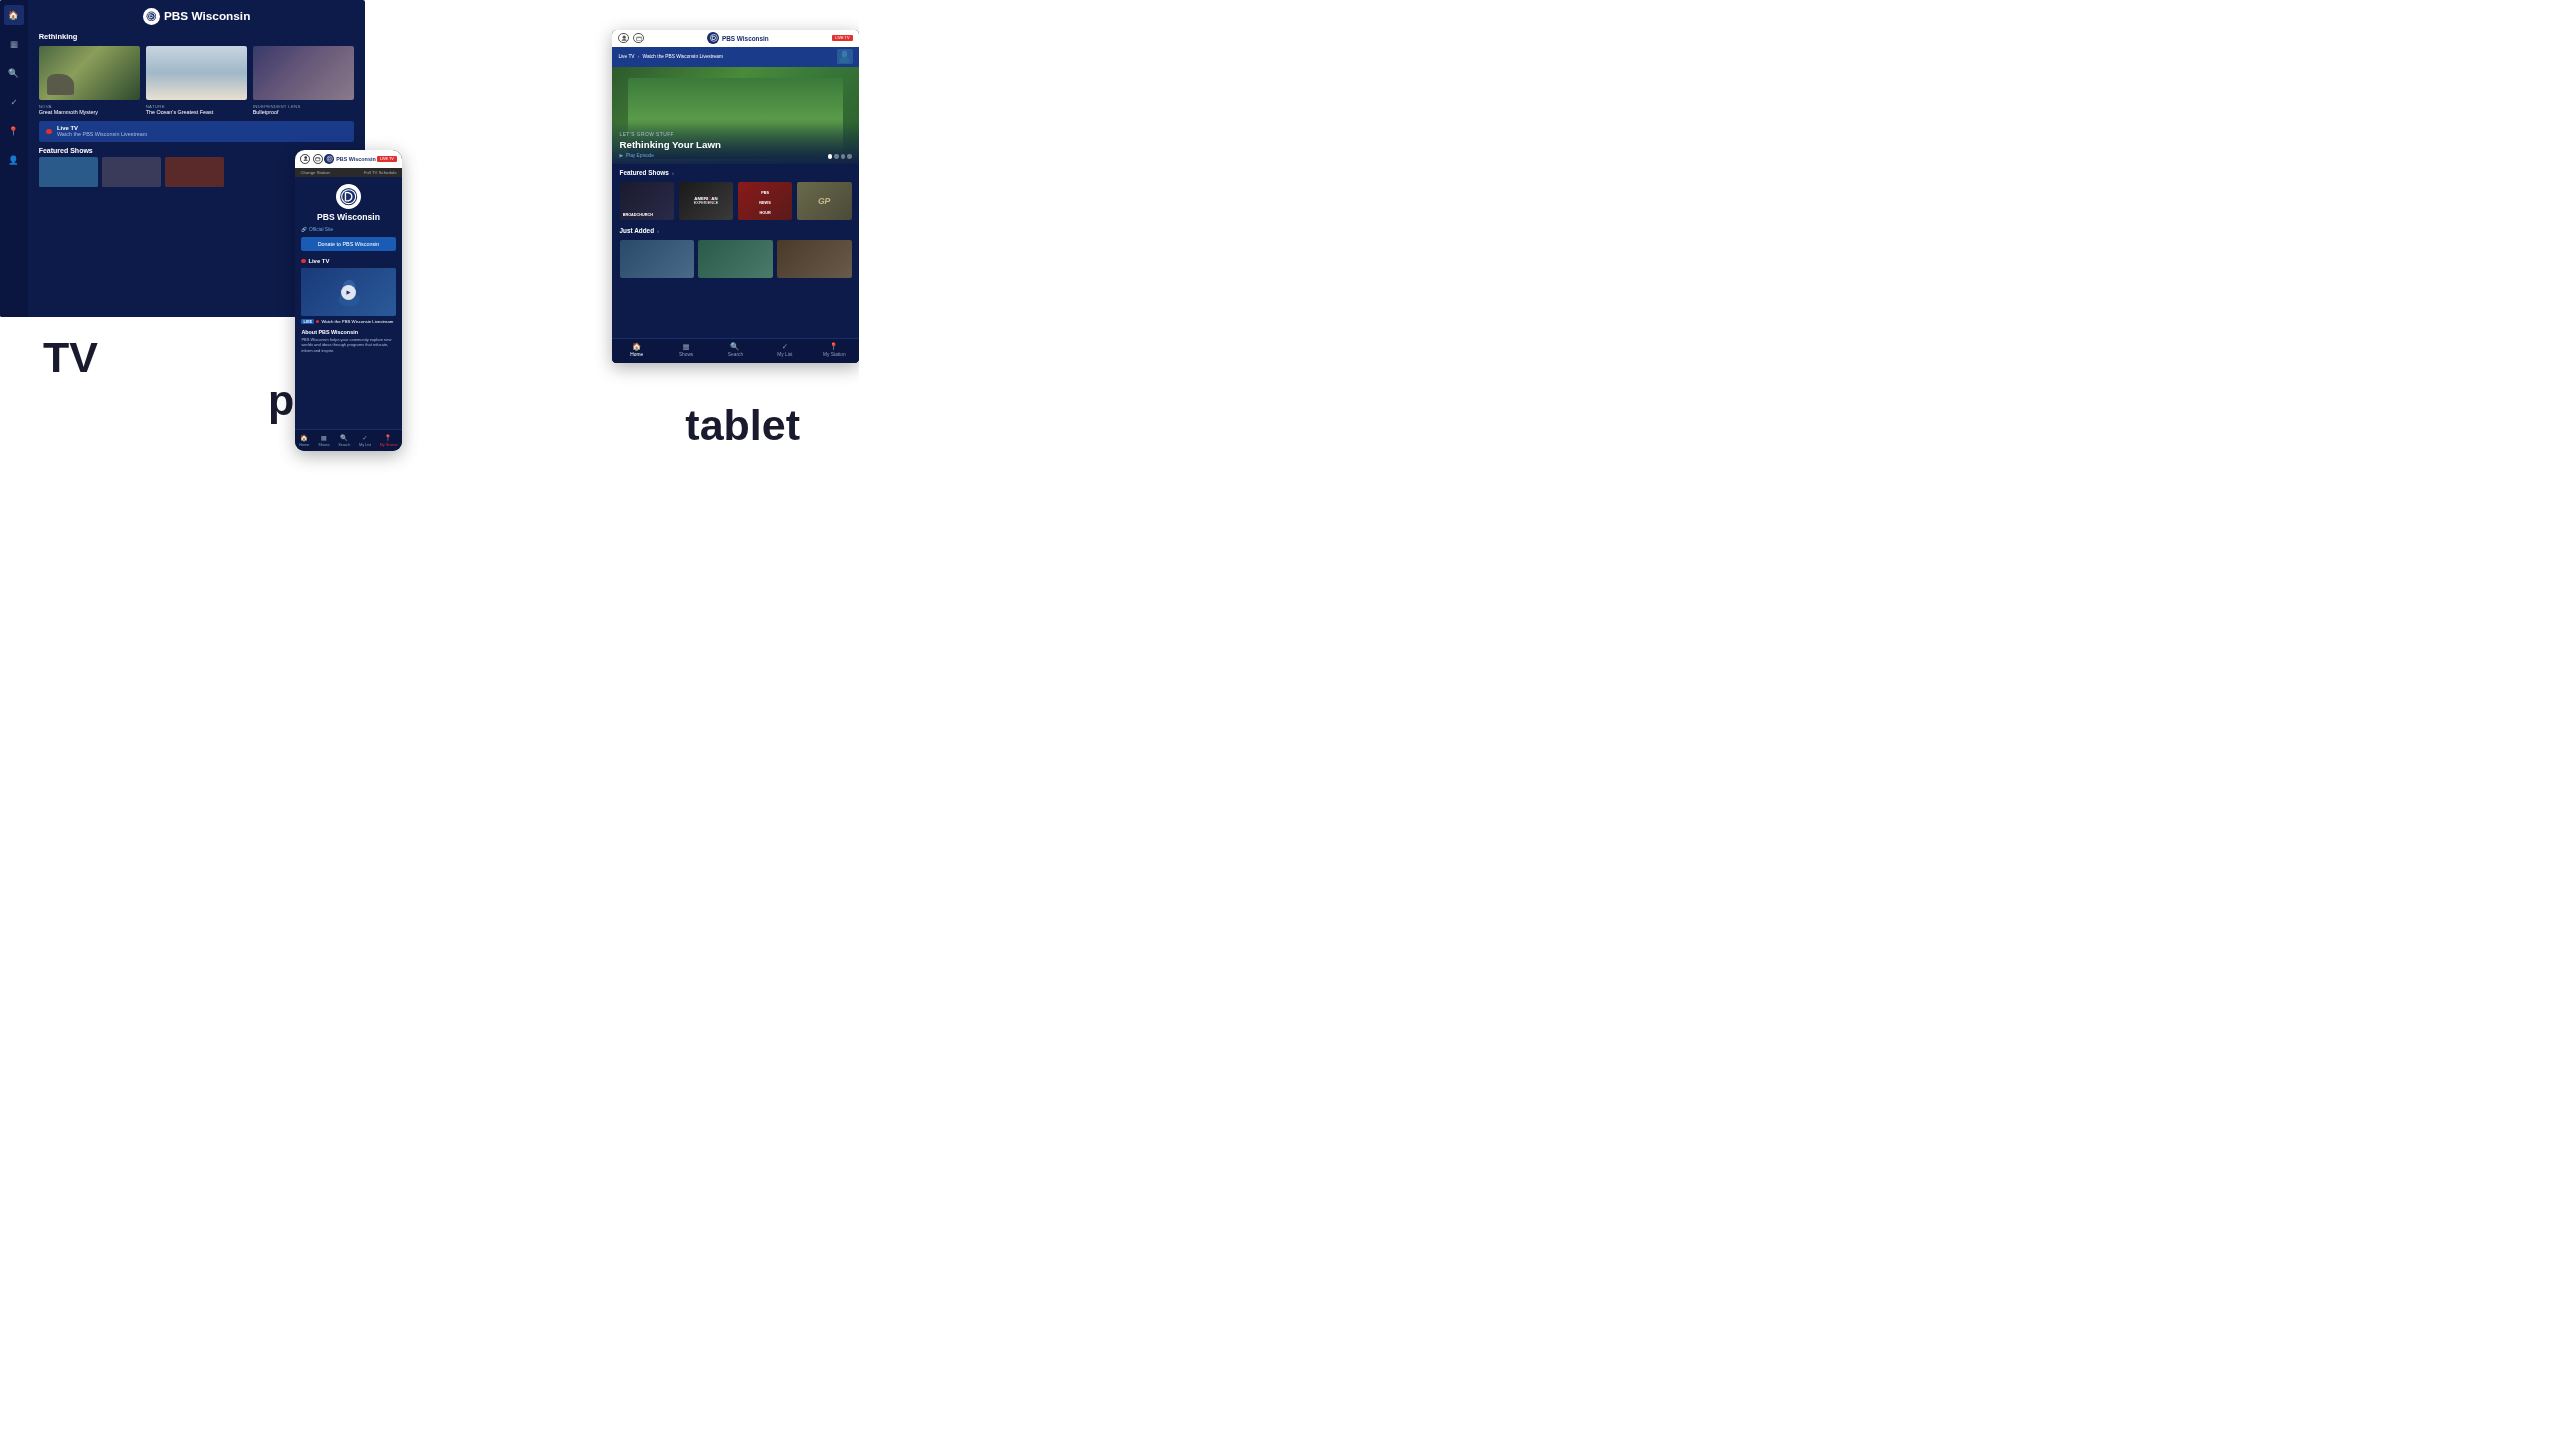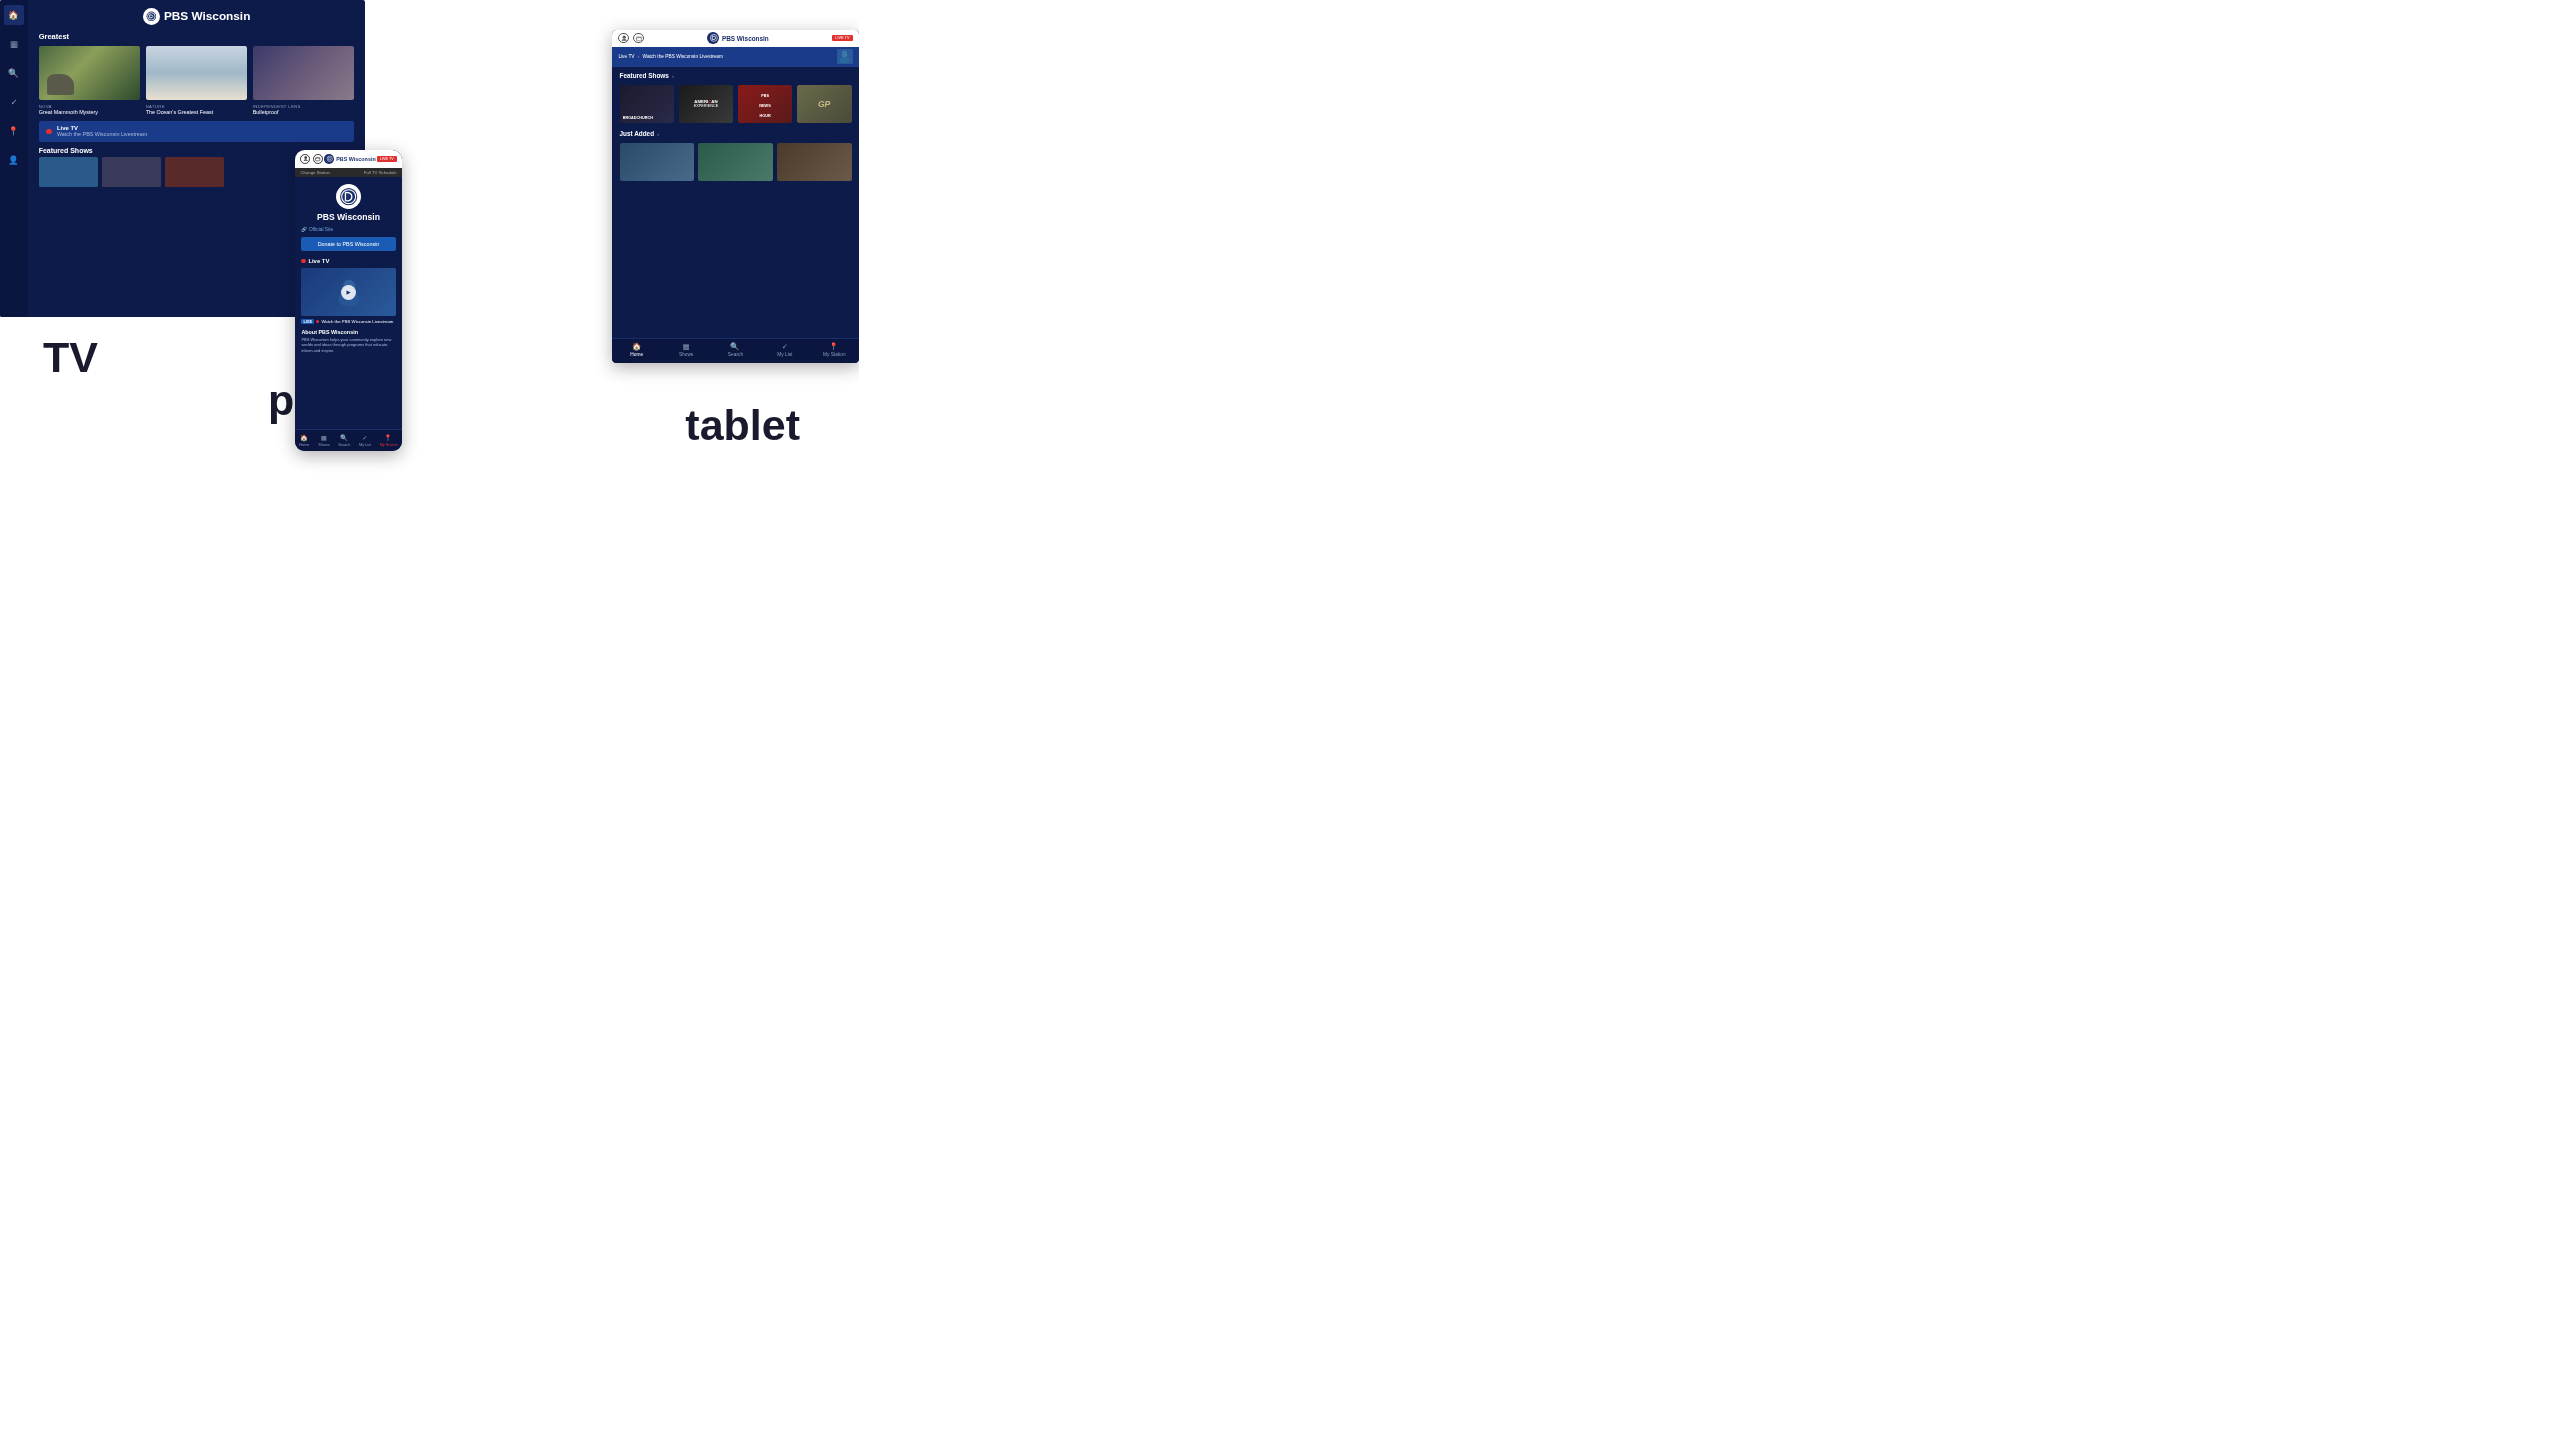--- a/index.html
+++ b/index.html
@@ -739,21 +739,21 @@
           <svg width="10.7" height="10.7" viewBox="0 0 20 20">
             <circle cx="10" cy="10" r="9" fill="#1a2e6b"></circle>
             <circle cx="10" cy="10" r="7" fill="none" stroke="#fff" stroke-width="1.5"></circle>
             <path d="M7 7 L7 13 M7 7 Q13 7 13 10 Q13 13 7 13" stroke="#fff" stroke-width="1.5" fill="none"></path>
           </svg>
         </div>
         <span class="pbs-logo-text">PBS Wisconsin</span>
       </div>
     </div>
 
-    <div class="tv-spotlight-title">Greatest</div>
+    <div class="tv-spotlight-title">Rethinking</div>
     <div class="tv-spotlight-grid">
       <div class="tv-spotlight-item">
         <div class="tv-spotlight-thumb">
           <div class="thumb-mammoth"></div>
         </div>
         <div class="tv-show-label">NOVA</div>
         <div class="tv-show-title">Great Mammoth Mystery</div>
       </div>
       <div class="tv-spotlight-item">
         <div class="tv-spotlight-thumb">
@@ -932,20 +932,37 @@
     <span>Watch the PBS Wisconsin Livestream</span>
 
     <div style="margin-left:auto;width:16px;height:15px;background:#2a5a9a;border-radius:1.6px;overflow:hidden;display:flex;align-items:center;justify-content:center;">
       <svg width="13" height="13" viewBox="0 0 24 24">
           <ellipse cx="12" cy="8" rx="5" ry="7" fill="#3a7aaa"></ellipse>
           <ellipse cx="12" cy="19" rx="9" ry="6" fill="#2a6a9a"></ellipse>
         </svg>
     </div>
   </div>
 
+  <div class="tablet-hero">
+    <div class="tablet-hero-img"></div>
+    <div class="tablet-hero-overlay">
+      <div class="tablet-hero-subtitle">LET'S GROW STUFF</div>
+      <div class="tablet-hero-title">Rethinking Your Lawn</div>
+      <div class="tablet-hero-play">
+        <span>▶</span>
+        <span>Play Episode</span>
+      </div>
+    </div>
+    <div class="tablet-dots">
+      <div class="tablet-dot active"></div>
+      <div class="tablet-dot"></div>
+      <div class="tablet-dot"></div>
+      <div class="tablet-dot"></div>
+    </div>
+  </div>
 
   <div class="tablet-content">
 
     <div class="tablet-section-header">
       <span class="tablet-section-title">Featured Shows</span>
       <span class="tablet-section-arrow">›</span>
     </div>
     <div class="tablet-shows-grid">
       <div class="tablet-show-thumb thumb-broadchurch">
         <div style="padding:3.2px;display:flex;flex-direction:column;height:100%;justify-content:flex-end;">

